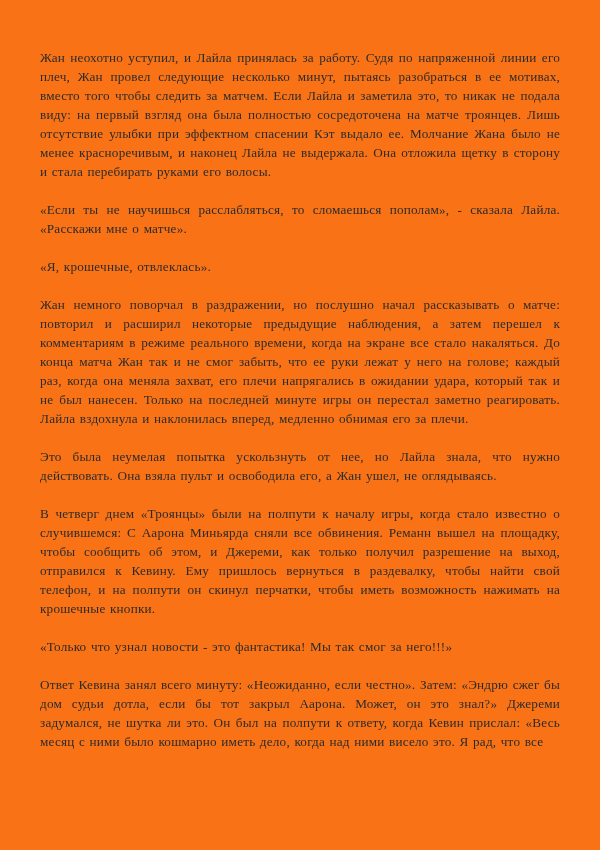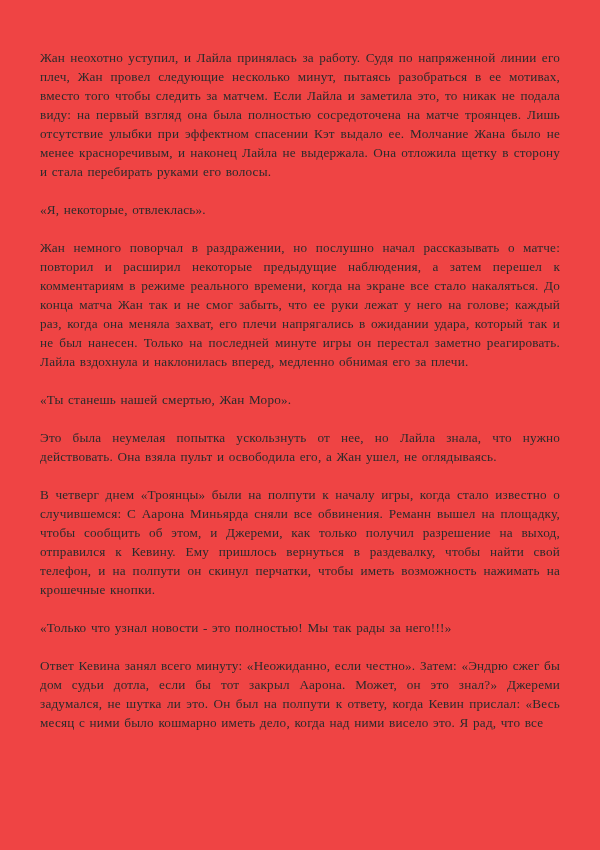--- a/index.html
+++ b/index.html
@@ -12,39 +12,39 @@
     height: 850px;
     overflow: hidden;
     font-family: "Liberation Serif", "DejaVu Serif", serif;
     color: #2b2b2b;
   }
   .page {
     box-sizing: border-box;
     width: 600px;
     height: 850px;
     padding: 48px 40px 40px 40px;
-    background: #ef4444;
+    background: #f97316;
   }
   .page p {
     margin: 0 0 19px 0;
     font-size: 13.2px;
     line-height: 19px;
     text-align: justify;
     letter-spacing: 0.2px;
     word-spacing: 1px;
   }
   .page p:last-child {
     margin-bottom: 0;
   }
 </style>
 </head>
 <body>
 
 <div class="page">
   <p>Жан неохотно уступил, и Лайла принялась за работу. Судя по напряженной линии его плеч, Жан провел следующие несколько минут, пытаясь разобраться в ее мотивах, вместо того чтобы следить за матчем. Если Лайла и заметила это, то никак не подала виду: на первый взгляд она была полностью сосредоточена на матче троянцев. Лишь отсутствие улыбки при эффектном спасении Кэт выдало ее. Молчание Жана было не менее красноречивым, и наконец Лайла не выдержала. Она отложила щетку в сторону и стала перебирать руками его волосы.</p>
-  <p>«Я, некоторые, отвлеклась».</p>
+  <p>«Если ты не научишься расслабляться, то сломаешься пополам», - сказала Лайла. «Расскажи мне о матче».</p>
+  <p>«Я, крошечные, отвлеклась».</p>
   <p>Жан немного поворчал в раздражении, но послушно начал рассказывать о матче: повторил и расширил некоторые предыдущие наблюдения, а затем перешел к комментариям в режиме реального времени, когда на экране все стало накаляться. До конца матча Жан так и не смог забыть, что ее руки лежат у него на голове; каждый раз, когда она меняла захват, его плечи напрягались в ожидании удара, который так и не был нанесен. Только на последней минуте игры он перестал заметно реагировать. Лайла вздохнула и наклонилась вперед, медленно обнимая его за плечи.</p>
-  <p>«Ты станешь нашей смертью, Жан Моро».</p>
   <p>Это была неумелая попытка ускользнуть от нее, но Лайла знала, что нужно действовать. Она взяла пульт и освободила его, а Жан ушел, не оглядываясь.</p>
   <p>В четверг днем «Троянцы» были на полпути к началу игры, когда стало известно о случившемся: С Аарона Миньярда сняли все обвинения. Реманн вышел на площадку, чтобы сообщить об этом, и Джереми, как только получил разрешение на выход, отправился к Кевину. Ему пришлось вернуться в раздевалку, чтобы найти свой телефон, и на полпути он скинул перчатки, чтобы иметь возможность нажимать на крошечные кнопки.</p>
-  <p>«Только что узнал новости - это полностью! Мы так рады за него!!!»</p>
+  <p>«Только что узнал новости - это фантастика! Мы так смог за него!!!»</p>
   <p>Ответ Кевина занял всего минуту: «Неожиданно, если честно». Затем: «Эндрю сжег бы дом судьи дотла, если бы тот закрыл Аарона. Может, он это знал?» Джереми задумался, не шутка ли это. Он был на полпути к ответу, когда Кевин прислал: «Весь месяц с ними было кошмарно иметь дело, когда над ними висело это. Я рад, что все</p>
 </div>
 
 </body></html>

